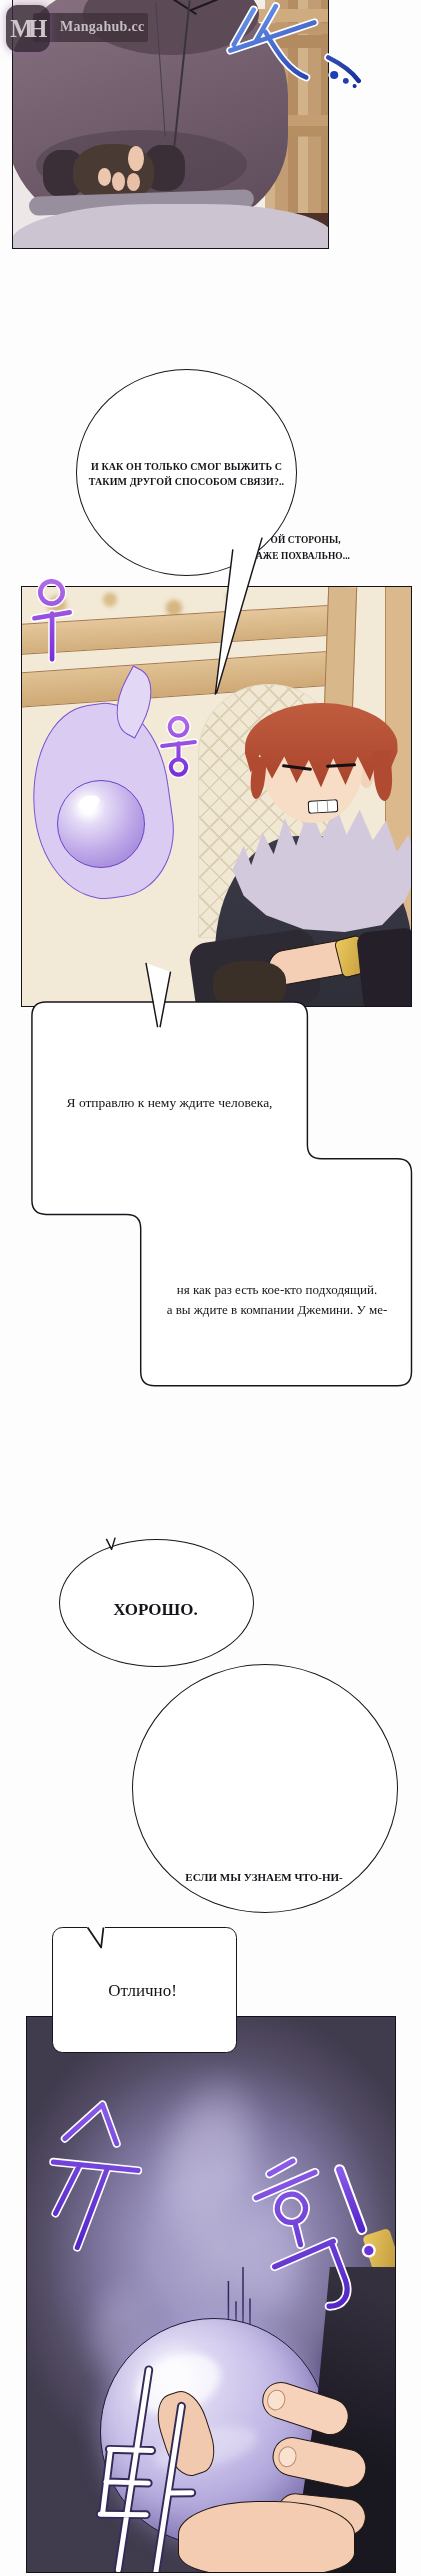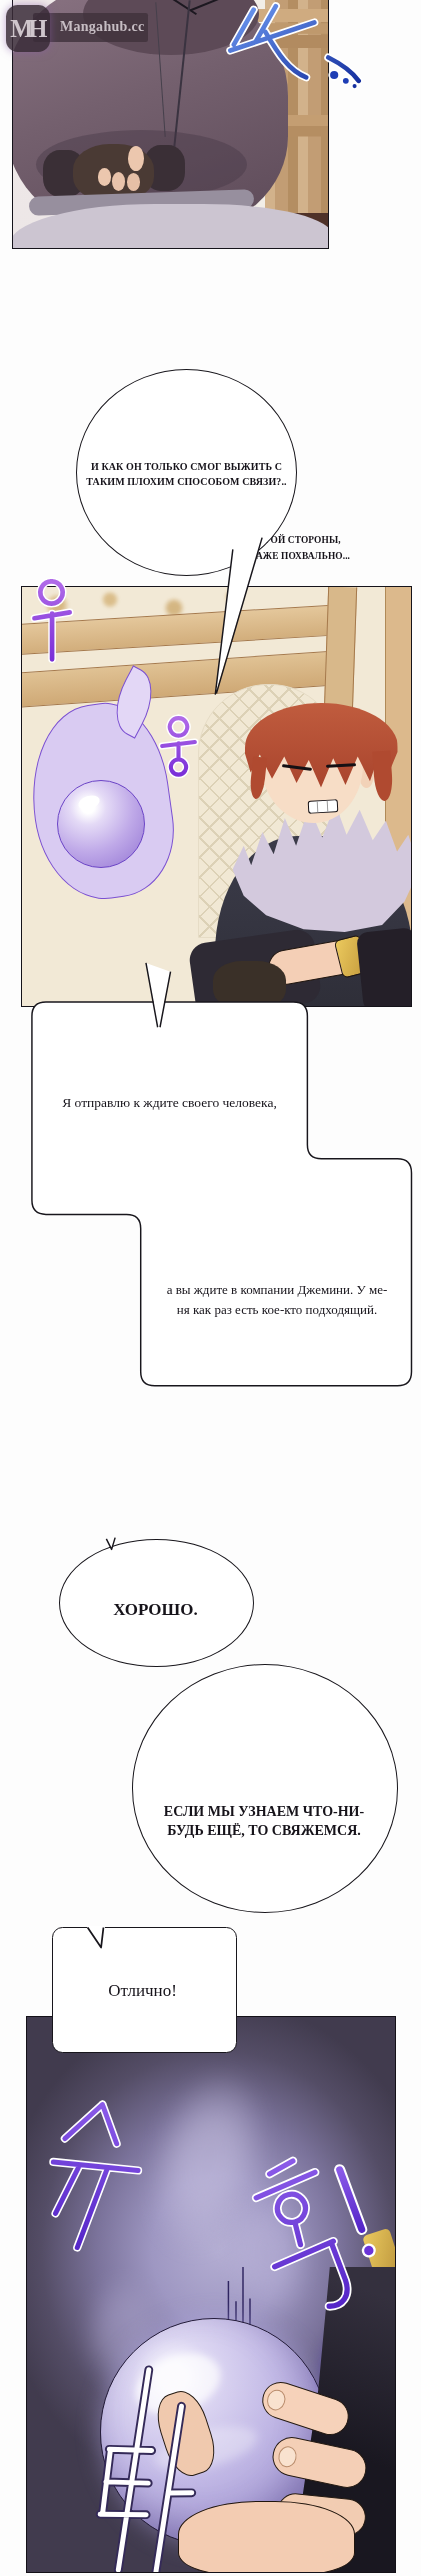--- a/index.html
+++ b/index.html
@@ -69,21 +69,21 @@
     <div class="abs" style="left:0;top:0;width:44px;height:47px;background:rgba(58,44,56,.85);border-radius:11.7px;
                 box-shadow:0 0 8.2px rgba(140,95,170,.55);"></div>
     <div class="txt" style="left:0;top:10.5px;width:44px;font-size:24.6px;font-weight:bold;color:#cfc6cc;letter-spacing:-5.3px;text-indent:-3.5px;">
       <div>MH</div>
     </div>
   </div>
 
   <div class="bubble" style="left:76px;top:369px;width:221px;height:207px;border-radius:50%;z-index:10;"></div>
   <div class="txt" style="left:82px;top:459px;width:209px;font-size:10px;font-weight:bold;line-height:15px;z-index:12;letter-spacing:0.1px;">
     <div>И КАК ОН ТОЛЬКО СМОГ ВЫЖИТЬ С</div>
-    <div>ТАКИМ ПЛОХИМ СПОСОБОМ СВЯЗИ?..</div>
+    <div>ТАКИМ ДРУГОЙ СПОСОБОМ СВЯЗИ?..</div>
   </div>
 
   <div class="txt" style="left:211px;top:532px;width:155px;font-size:9.4px;font-weight:bold;line-height:16.4px;z-index:9;letter-spacing:0.1px;">
     <div>С ДРУГОЙ СТОРОНЫ,</div>
     <div>ЭТО ДАЖЕ ПОХВАЛЬНО...</div>
   </div>
 
   <svg class="abs" style="left:193px;top:524px;z-index:11;" width="82" height="176" viewBox="0 0 140 300">
     <polygon points="68,43 118,23 38,291" fill="#ffffff"></polygon>
     <path d="M68,43 L38,291 M118,23 L40,289" fill="none" stroke="#18161c" stroke-width="2.5"></path>
@@ -159,38 +159,37 @@
     <path d="M40,7 a15,15 0 1 0 0.01,0 M12,55 L68,48 M40,50 L40,76 M40,78 a13,13 0 1 0 0.01,0" fill="none" stroke="#fff" stroke-width="12" stroke-linecap="round"></path>
     <path d="M40,7 a15,15 0 1 0 0.01,0 M12,55 L68,48 M40,50 L40,76 M40,78 a13,13 0 1 0 0.01,0" fill="none" stroke="url(#gp)" stroke-width="7" stroke-linecap="round"></path>
   </svg>
 
   <svg class="abs" style="left:29px;top:954px;z-index:10;" width="386" height="436" viewBox="0 0 660 745">
     <path d="M29,82 H452 Q476,82 476,106 V326 Q476,350 500,350 H630 Q654,350 654,374 V714 Q654,738 630,738 H215 Q191,738 191,714 V469 Q191,445 167,445 H29 Q5,445 5,421 V106 Q5,82 29,82 Z" fill="#ffffff" stroke="#18161c" stroke-width="2.5"></path>
     <polygon points="200,15 242,30 222,127" fill="#ffffff"></polygon>
     <path d="M200,15 L220,125 M242,30 L224,125" fill="none" stroke="#18161c" stroke-width="2.5"></path>
   </svg>
   <div class="txt" style="left:41px;top:1093px;width:257px;font-size:13.5px;line-height:19px;z-index:12;">
-    <div>Я отправлю к ждите своего человека,</div>
+    <div>Я отправлю к нему ждите человека,</div>
   </div>
   <div class="txt" style="left:147px;top:1280px;width:260px;font-size:13px;line-height:20px;z-index:12;">
+    <div>ня как раз есть кое-кто подходящий.</div>
     <div>а вы ждите в компании Джемини. У ме-</div>
-    <div>ня как раз есть кое-кто подходящий.</div>
   </div>
 
   <div class="bubble" style="left:59px;top:1539px;width:195px;height:128px;border-radius:50%;z-index:8;"></div>
   <svg class="abs" style="left:104px;top:1534px;z-index:9;" width="17.6" height="19" viewBox="0 0 30 32">
     <path d="M4,8 L13,26 L19,6" fill="#fff" stroke="#18161c" stroke-width="2.5" stroke-linejoin="round"></path>
   </svg>
   <div class="txt" style="left:64px;top:1600px;width:183px;font-size:17px;font-weight:bold;line-height:20px;z-index:10;">
     <div>ХОРОШО.</div>
   </div>
   <div class="bubble" style="left:132px;top:1664px;width:266px;height:249px;border-radius:50%;z-index:9;"></div>
-  <div class="txt" style="left:137px;top:1802px;width:254px;font-size:14px;font-weight:bold;line-height:19px;z-index:10;">
+  <div class="txt" style="left:137px;top:1868px;width:254px;font-size:11px;font-weight:bold;line-height:19px;z-index:10;">
     <div>ЕСЛИ МЫ УЗНАЕМ ЧТО-НИ-</div>
-    <div>БУДЬ ЕЩЁ, ТО СВЯЖЕМСЯ.</div>
   </div>
 
   <div class="bubble" style="left:52px;top:1927px;width:185px;height:126px;border-radius:10.5px;border-width:1.8px;z-index:12;"></div>
   <svg class="abs" style="left:84px;top:1924px;z-index:13;" width="26" height="27" viewBox="0 0 44 46">
     <polygon points="4,4 36,4 29,40" fill="#ffffff"></polygon>
     <path d="M6,6 L29,40 L33,6" fill="none" stroke="#18161c" stroke-width="3" stroke-linejoin="round"></path>
   </svg>
   <div class="txt" style="left:56px;top:1980px;width:173px;font-size:17px;line-height:21px;z-index:14;">
     <div>Отлично!</div>
   </div>

